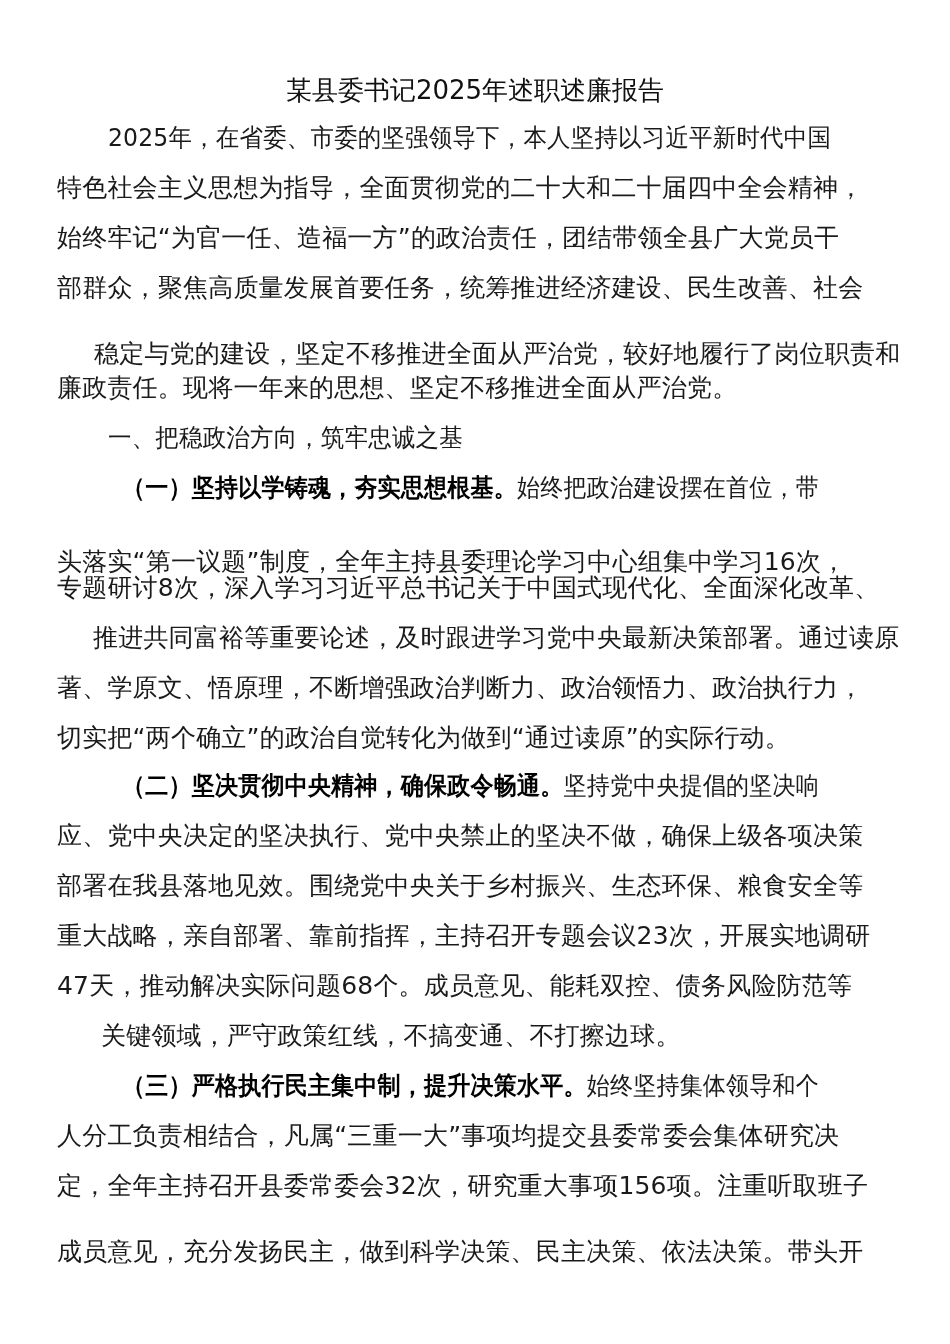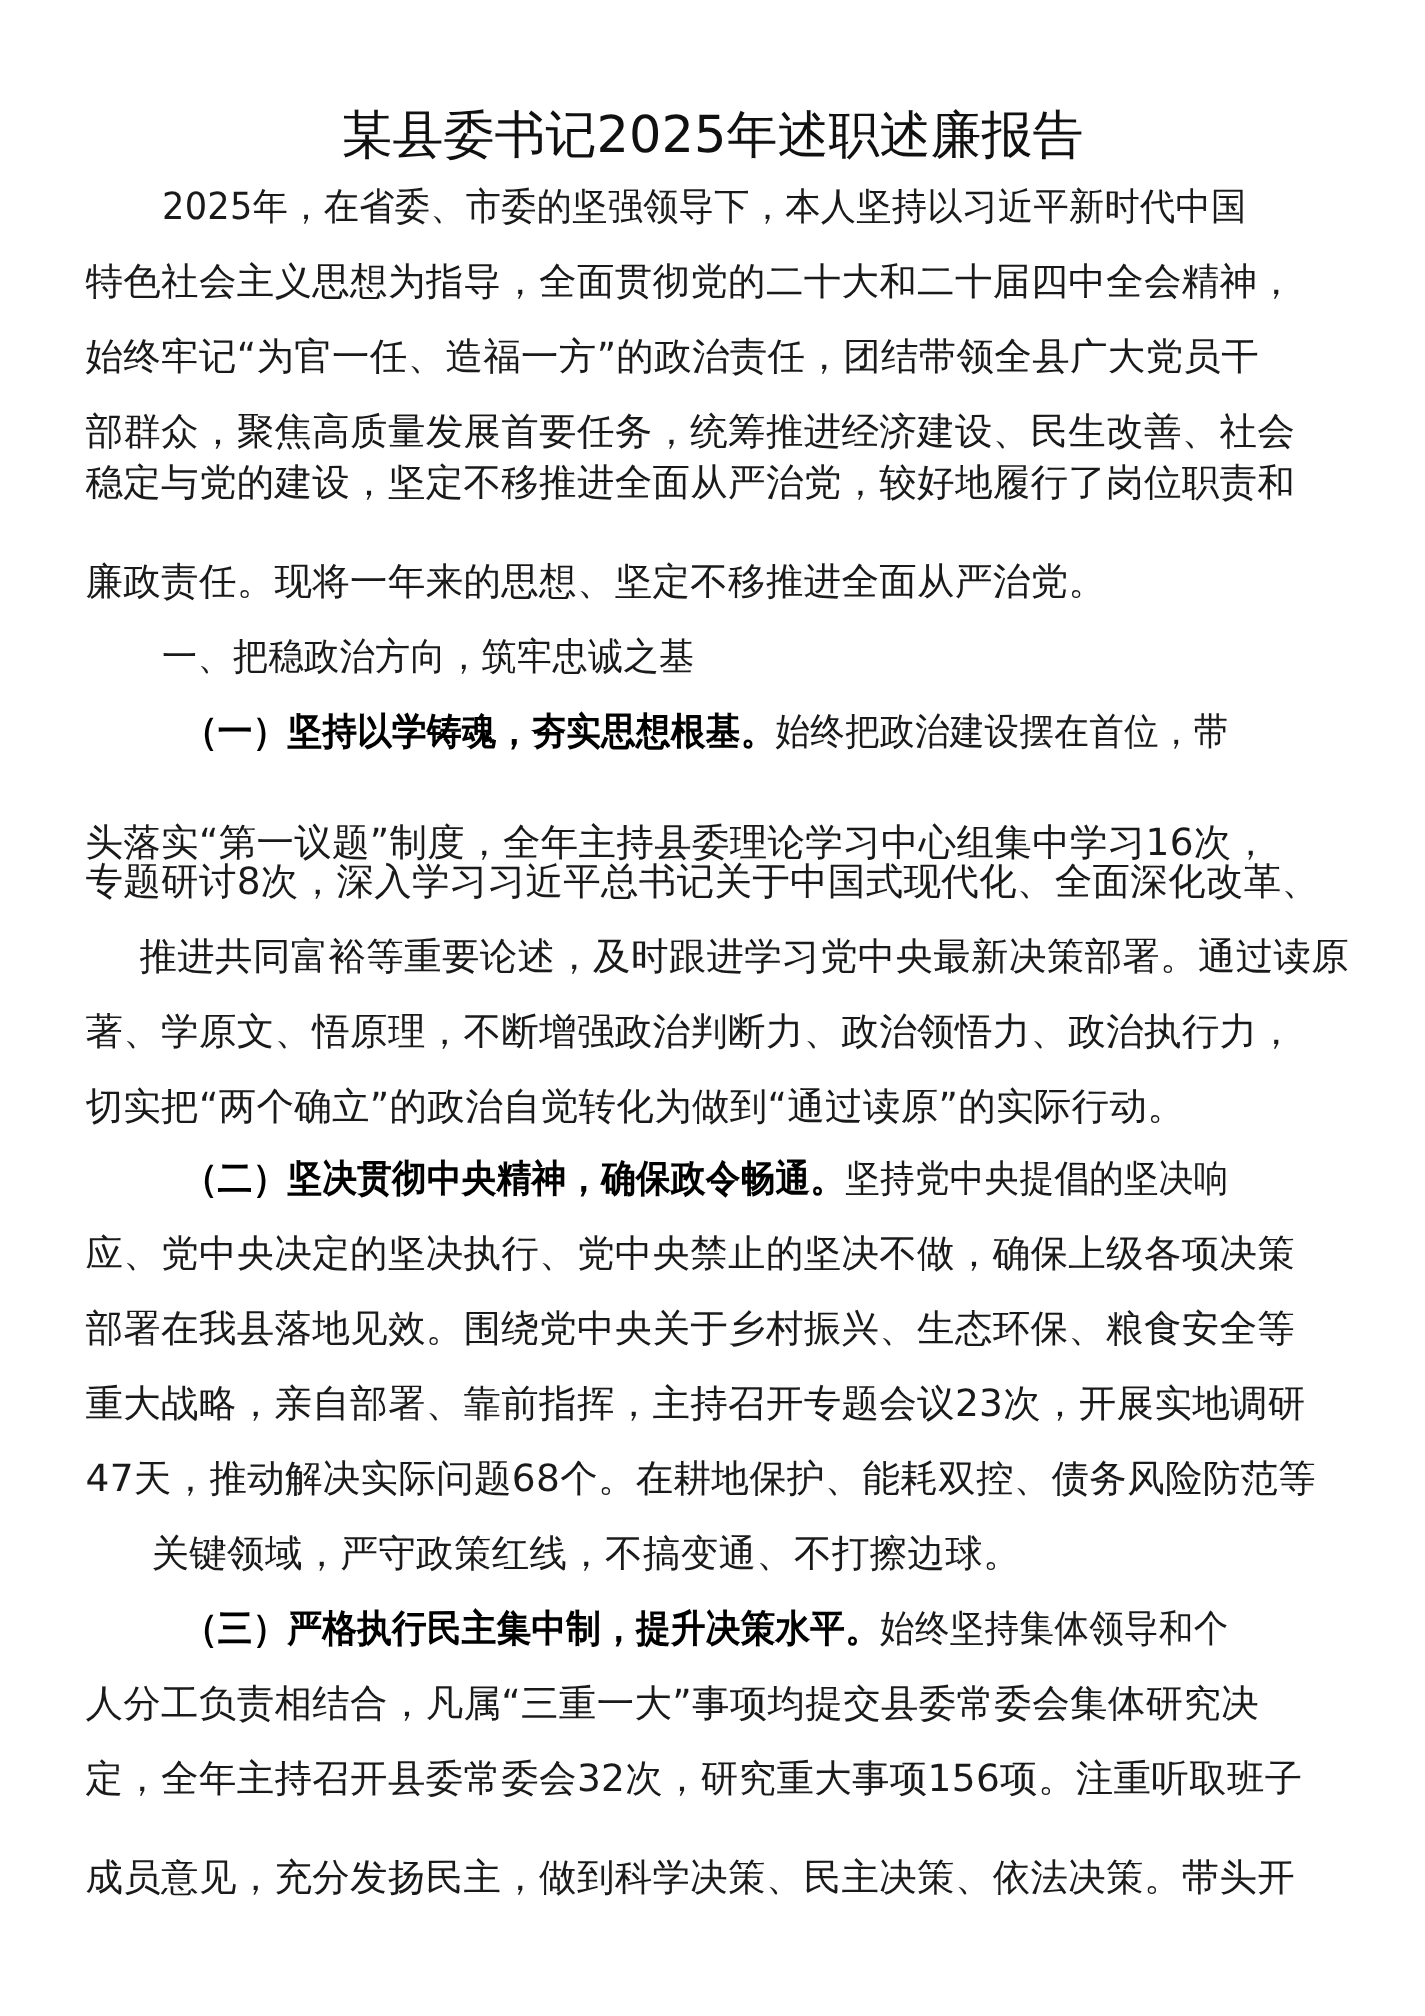--- a/index.html
+++ b/index.html
@@ -21,21 +21,21 @@
       width: 950px;
       height: 1344px;
       background: #ffffff;
     }
     .title {
       position: absolute;
       left: 0;
       width: 950px;
       top: 66px;
       text-align: center;
-      font-size: 34px;
+      font-size: 26px;
       line-height: 48px;
       letter-spacing: 0px;
       color: #111;
       font-weight: normal;
     }
     .line {
       position: absolute;
       left: 57px;
       width: 836px;
       font-size: 25px;
@@ -53,21 +53,21 @@
 
 <div class="page">
 
   <div class="title">某县委书记2025年述职述廉报告</div>
 
   <div>
     <div class="line indent1" style="top: 120px; transform-origin: left top; transform: scaleX(0.939);">2025年，在省委、市委的坚强领导下，本人坚持以习近平新时代中国</div>
     <div class="line" style="top:170px;">特色社会主义思想为指导，全面贯彻党的二十大和二十届四中全会精神，</div>
     <div class="line" style="top:220px;">始终牢记“为官一任、造福一方”的政治责任，团结带领全县广大党员干</div>
     <div class="line" style="top:270px;">部群众，聚焦高质量发展首要任务，统筹推进经济建设、民生改善、社会</div>
-    <div class="line" style="top:304px;">稳定与党的建设，坚定不移推进全面从严治党，较好地履行了岗位职责和</div>
+    <div class="line" style="top:336px;margin-left:37px;">稳定与党的建设，坚定不移推进全面从严治党，较好地履行了岗位职责和</div>
     <div class="line" style="top:370px;">廉政责任。现将一年来的思想、坚定不移推进全面从严治党。</div>
   </div>
 
   <div class="line indent1" style="top: 420px; transform-origin: left top; transform: scaleX(0.939);">一、把稳政治方向，筑牢忠诚之基</div>
 
   <div>
     <div class="line indent2" style="top: 470px; transform-origin: left top; transform: scaleX(0.922);">
       <span class="bold">（一）坚持以学铸魂，夯实思想根基。</span><span>始终把政治建设摆在首位，带</span>
     </div>
     <div class="line" style="top:520px;margin-top:24px;">头落实“第一议题”制度，全年主持县委理论学习中心组集中学习16次，</div>
@@ -77,21 +77,21 @@
     <div class="line" style="top:720px;">切实把“两个确立”的政治自觉转化为做到“通过读原”的实际行动。</div>
   </div>
 
   <div>
     <div class="line indent2" style="top: 768px; transform-origin: left top; transform: scaleX(0.922);">
       <span class="bold">（二）坚决贯彻中央精神，确保政令畅通。</span><span>坚持党中央提倡的坚决响</span>
     </div>
     <div class="line" style="top:818px;">应、党中央决定的坚决执行、党中央禁止的坚决不做，确保上级各项决策</div>
     <div class="line" style="top:868px;">部署在我县落地见效。围绕党中央关于乡村振兴、生态环保、粮食安全等</div>
     <div class="line" style="top:918px;">重大战略，亲自部署、靠前指挥，主持召开专题会议23次，开展实地调研</div>
-    <div class="line" style="top:968px;">47天，推动解决实际问题68个。在耕地保护、能耗双控、债务风险防范等</div>
+    <div class="line" style="top:968px;">47天，推动解决实际问题68个。成员意见、能耗双控、债务风险防范等</div>
     <div class="line" style="top:1018px;margin-left:44px;">关键领域，严守政策红线，不搞变通、不打擦边球。</div>
   </div>
 
   <div>
     <div class="line indent2" style="top: 1068px; transform-origin: left top; transform: scaleX(0.922);">
       <span class="bold">（三）严格执行民主集中制，提升决策水平。</span><span>始终坚持集体领导和个</span>
     </div>
     <div class="line" style="top:1118px;">人分工负责相结合，凡属“三重一大”事项均提交县委常委会集体研究决</div>
     <div class="line" style="top:1168px;">定，全年主持召开县委常委会32次，研究重大事项156项。注重听取班子</div>
     <div class="line" style="top:1234px;">成员意见，充分发扬民主，做到科学决策、民主决策、依法决策。带头开</div>

